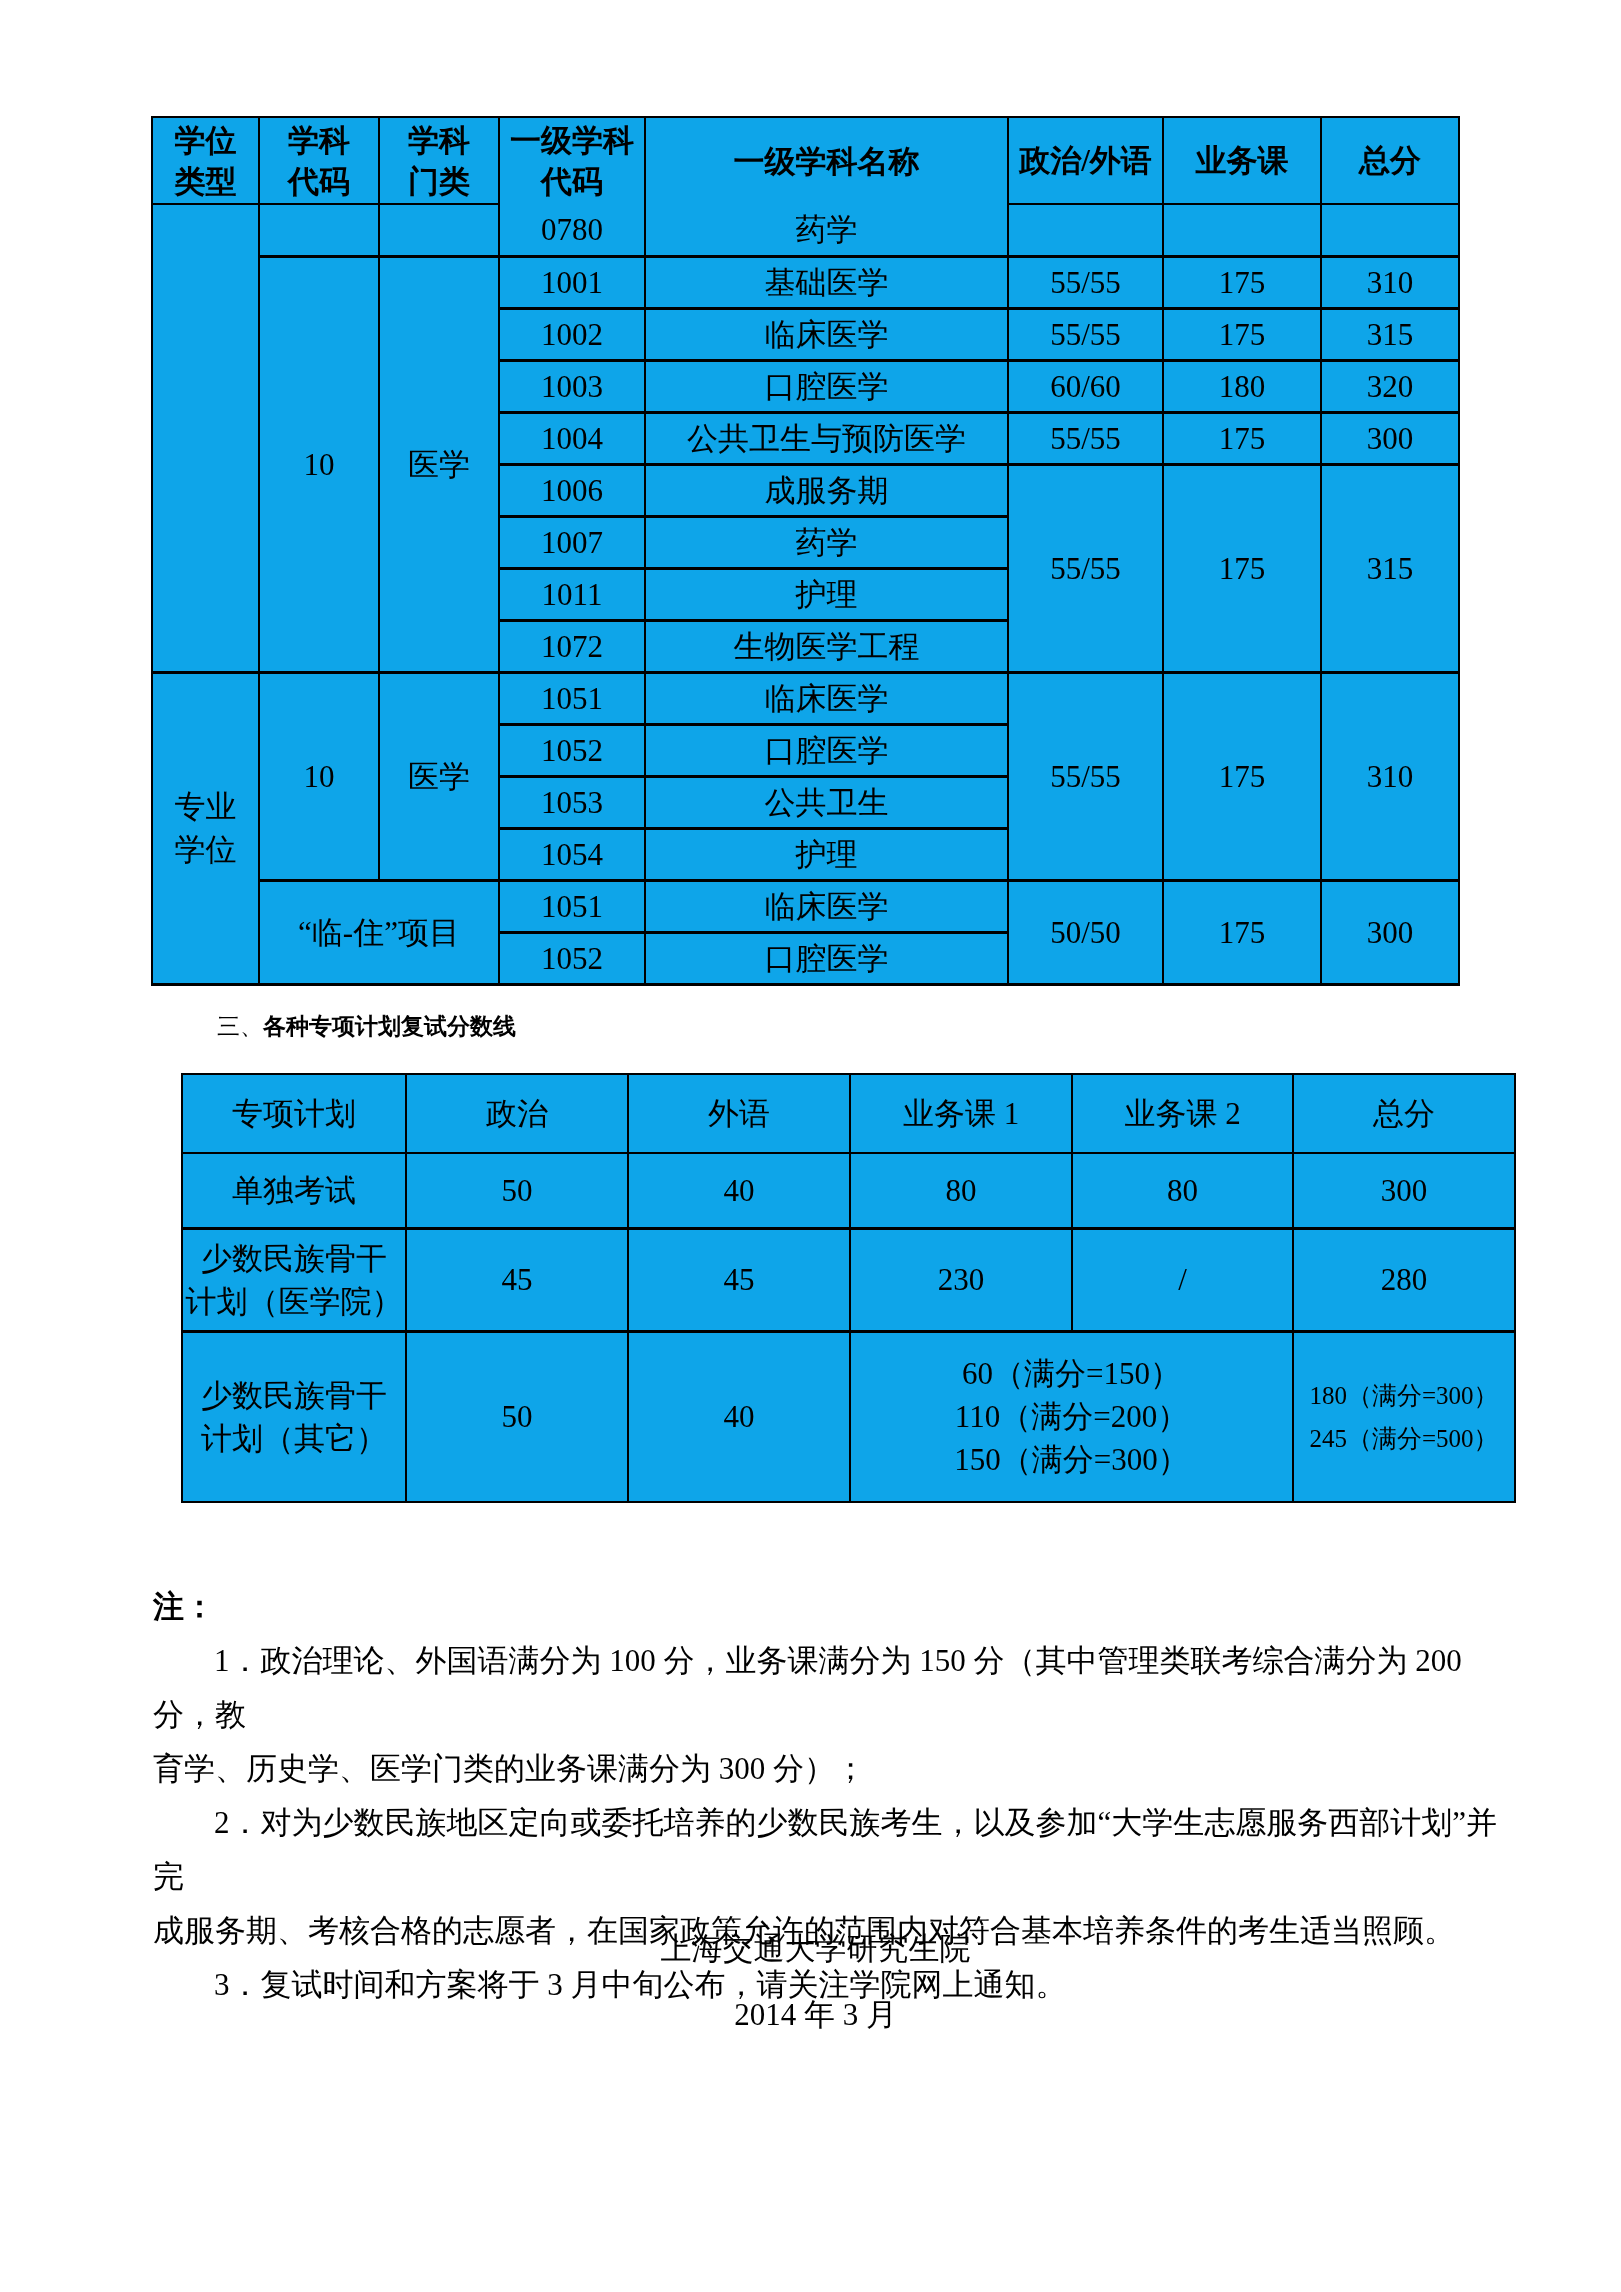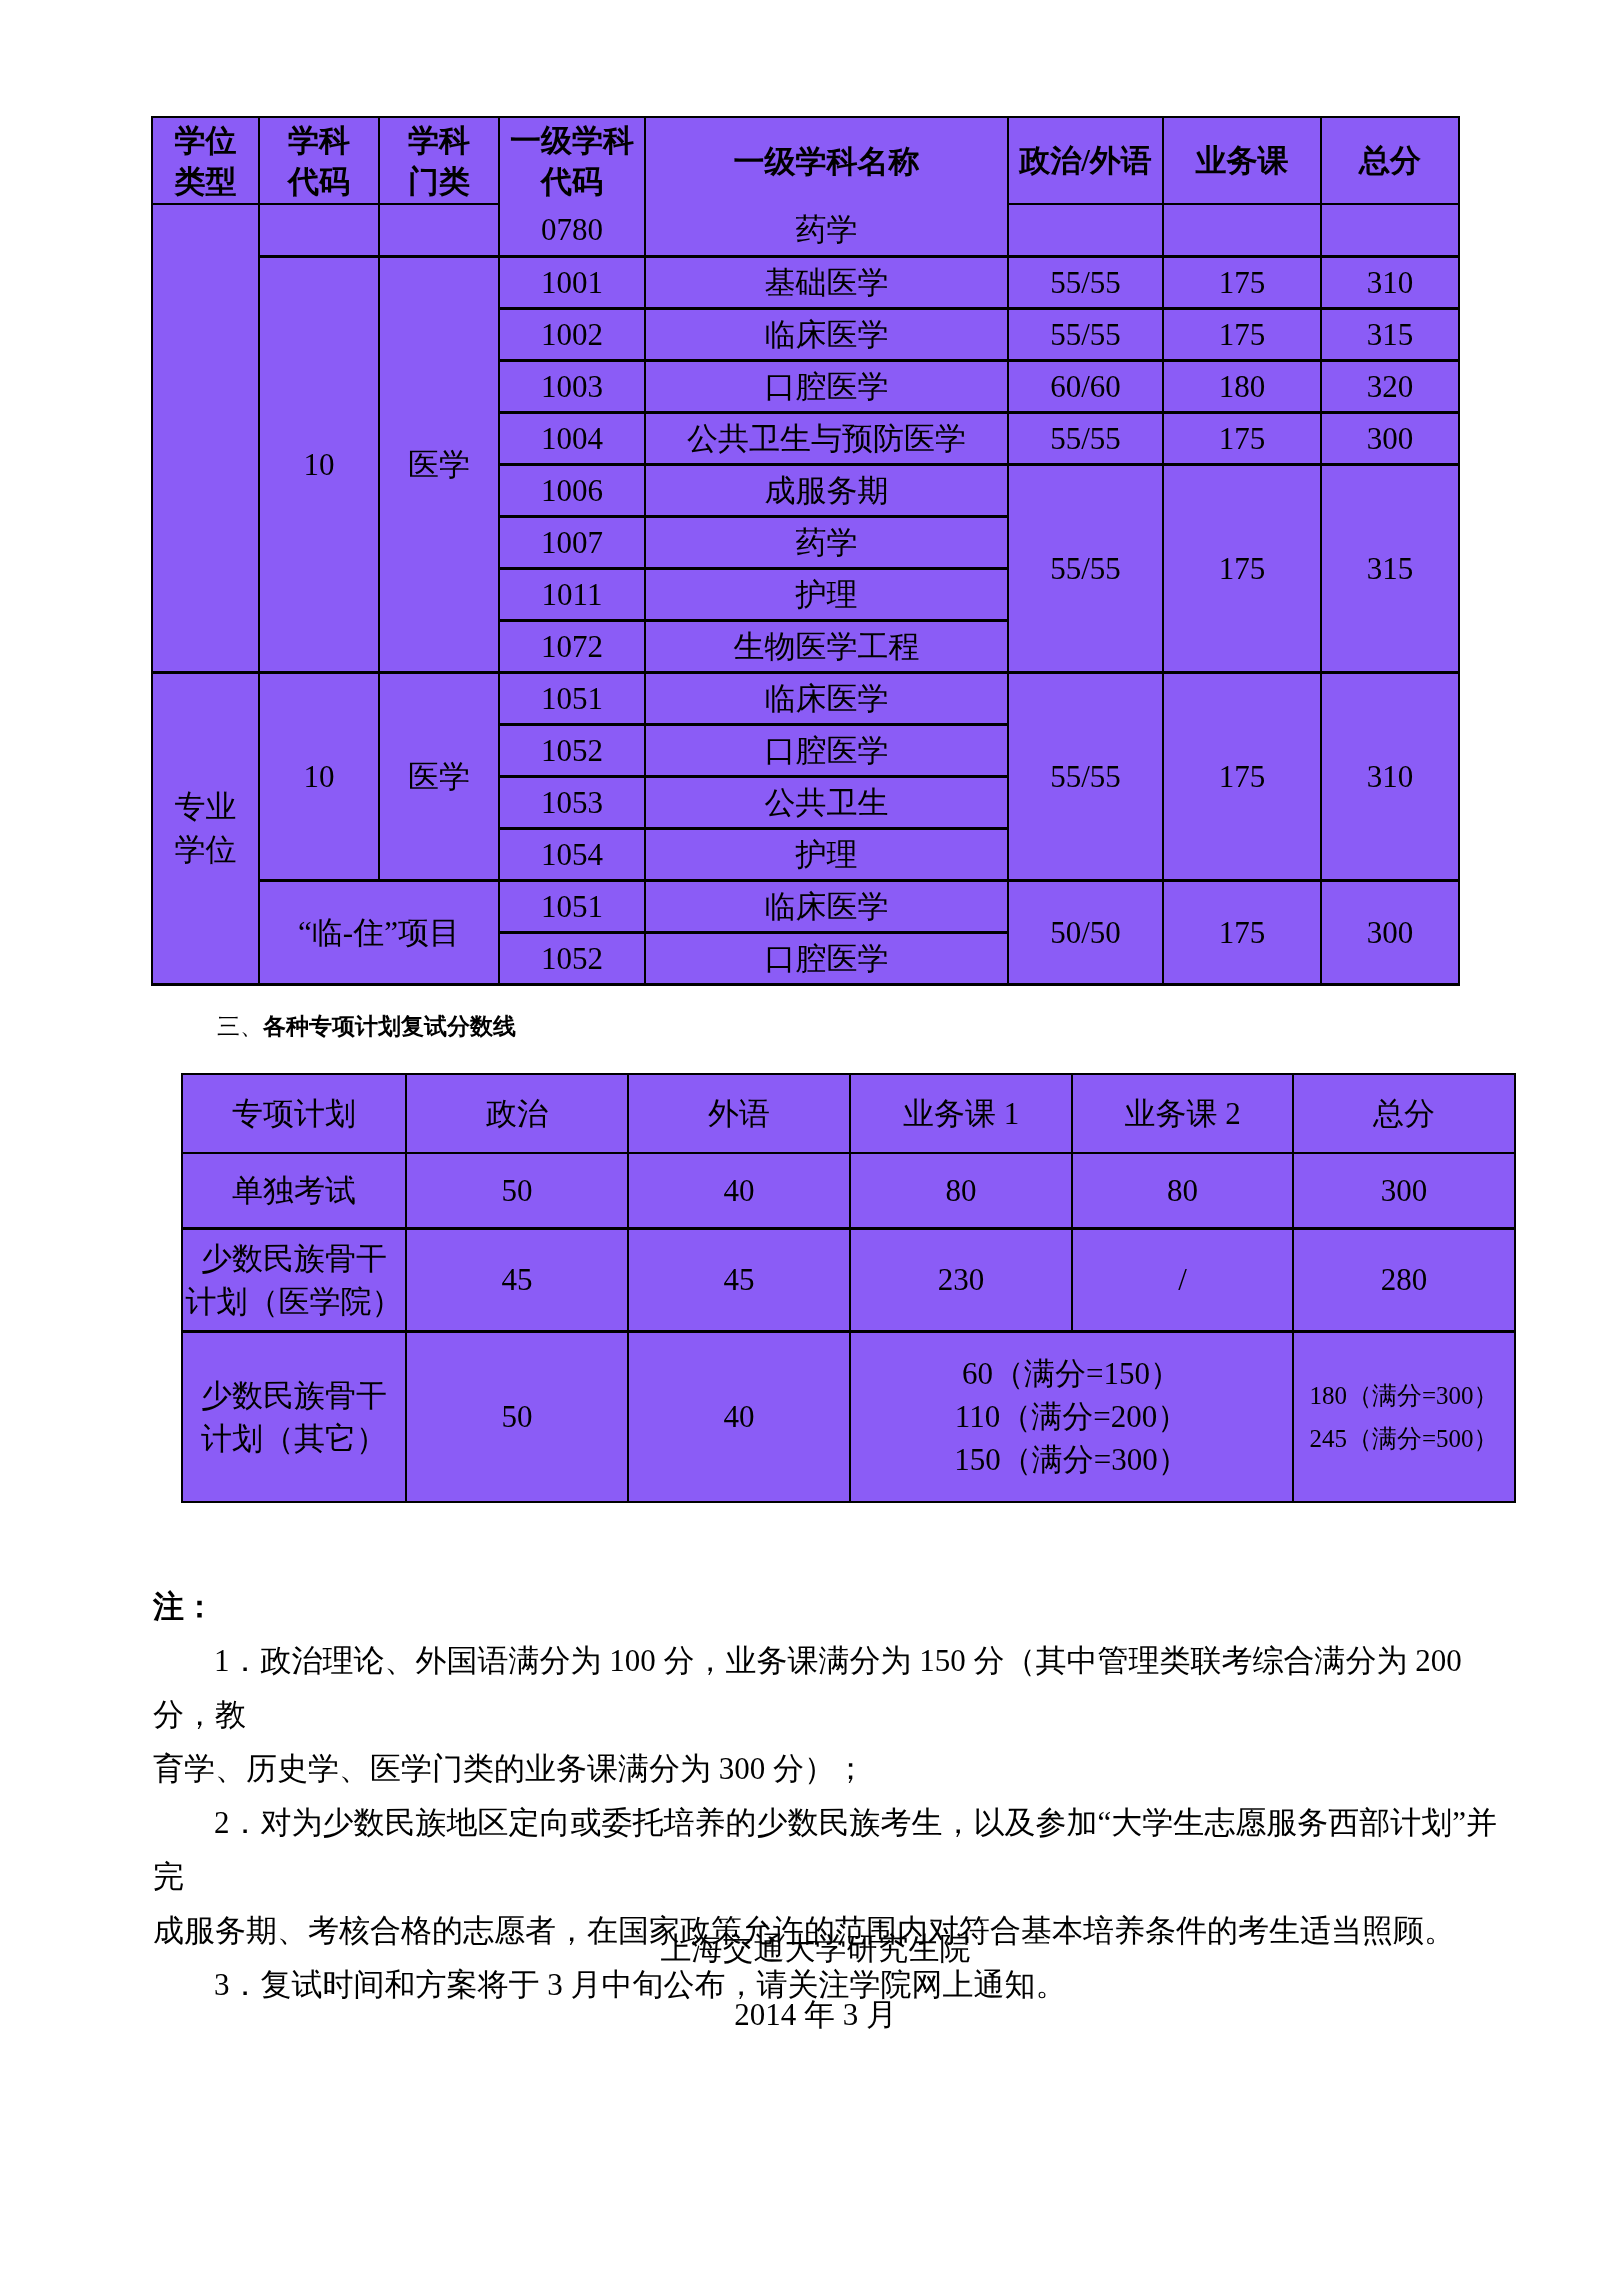--- a/index.html
+++ b/index.html
@@ -1,21 +1,21 @@
 <!DOCTYPE html>
 <html><head>
 <meta charset="utf-8">
 <style>
   html,body { margin:0; padding:0; background:#888; }
   .page {
     position:relative; width:1621px; height:2293px; margin:0 auto;
     background:#ffffff; overflow:hidden;
     font-family:"Liberation Serif","DejaVu Serif",serif; color:#000;
   }
-  table { border-collapse:collapse; table-layout:fixed; position:absolute; background:#8b5cf6;padding-left:38px; }
+  table { border-collapse:collapse; table-layout:fixed; position:absolute; background:#0ea5e9;padding-left:38px; }
   td,th {
     border:2px solid #000; padding:0; margin:0;
     text-align:center; vertical-align:middle;
     font-size:31px; line-height:43px; font-weight:normal;
     white-space:pre-line; overflow:hidden;
   }
   
   #t1 { left:151px; top:116px; width:1306px; border:2.9px solid #000; }
   #t1 tr { height:52px; }
   #t1 tr.hr { height:87px; }

